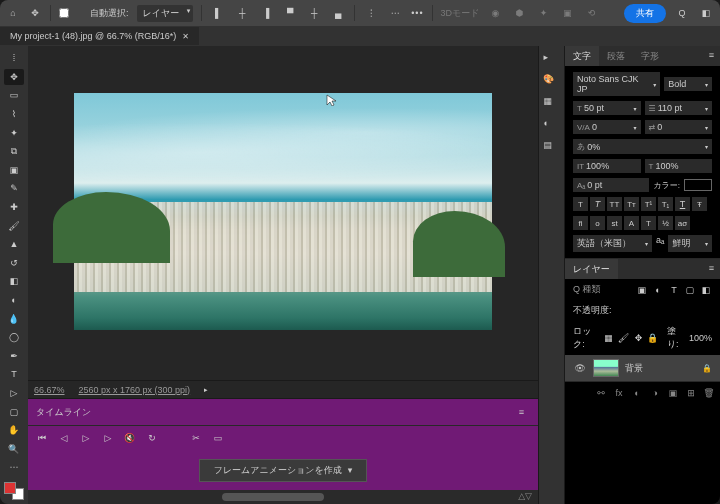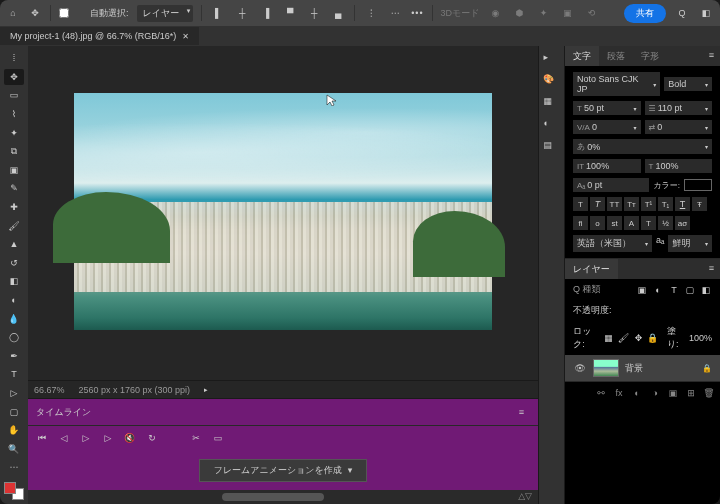--- a/index.html
+++ b/index.html
@@ -34,21 +34,21 @@
 .photo{width:418px;height:237px;margin-top:-4px;background:linear-gradient(180deg,#7fc8d8 0%,#9dd4de 18%,#c5e4e8 32%,#dee 38%,#2d9ab0 45%,#3fa3b6 48%,#5a8e74 52%,#b8c2a4 58%,#cdd1c0 68%,#4a9080 86%,#2d7466 95%,#1c5a4f 100%);position:relative;}
 .photo::before{content:"";position:absolute;left:0;right:0;top:46%;height:38%;background:repeating-linear-gradient(90deg,#ddd8cc 0 3px,#c4bfae 3px 5px,#e8e4d8 5px 8px),repeating-linear-gradient(0deg,rgba(0,0,0,.1) 0 2px,transparent 2px 4px);opacity:.9;}
 .photo::after{content:"";position:absolute;left:0;right:0;top:0;height:42%;background:radial-gradient(ellipse 80% 30% at 30% 60%,rgba(255,255,255,.4),transparent),radial-gradient(ellipse 70% 25% at 70% 40%,rgba(255,255,255,.35),transparent);}
 .hill{position:absolute;background:#3d6b3a;border-radius:50% 60% 0 0;}
 .hill.l{left:-5%;top:42%;width:28%;height:30%;}
 .hill.r{right:-3%;top:50%;width:22%;height:28%;}
 
 .cursor{position:absolute;top:48px;left:298px;width:12px;height:12px;}
 
 .statusbar{height:18px;background:#262626;border-top:1px solid #1a1a1a;display:flex;align-items:center;padding:0 6px;gap:14px;}
-.statusbar .seg{color:#999;}
+.statusbar .seg{color:#999;text-decoration:underline;}
 .statusbar .tri{font-size:7px;}
 
 .timeline{background:#701a75;border-top:1px solid #1a1a1a;}
 .timeline-hdr{padding:4px 8px;border-bottom:1px solid #282828;display:flex;align-items:center;justify-content:space-between;}
 .timeline-ctrl{padding:6px 8px;display:flex;align-items:center;gap:10px;}
 .timeline-ctrl .pbtn{width:12px;height:12px;display:flex;align-items:center;justify-content:center;}
 .timeline-body{height:40px;display:flex;align-items:center;justify-content:center;}
 .frame-btn{background:#3a3a3a;border:1px solid #555;padding:4px 14px;display:flex;align-items:center;gap:6px;}
 .scroll-track{height:14px;background:#2a2a2a;position:relative;}
 .scroll-thumb{position:absolute;left:38%;width:20%;height:8px;top:3px;background:#555;border-radius:4px;}

